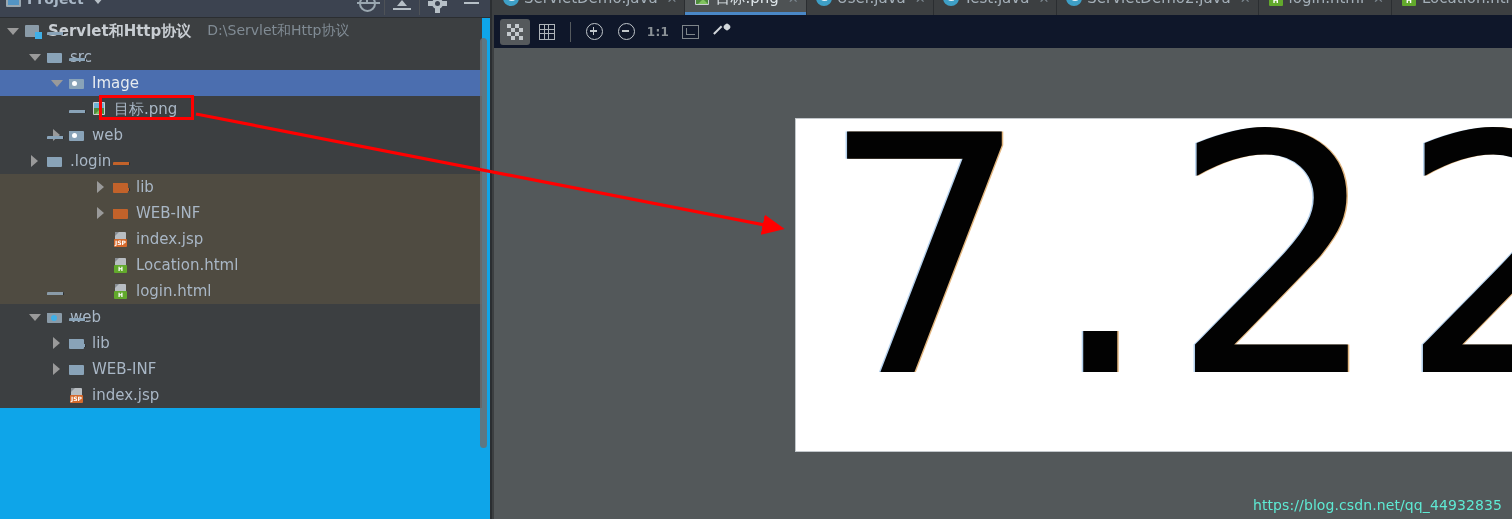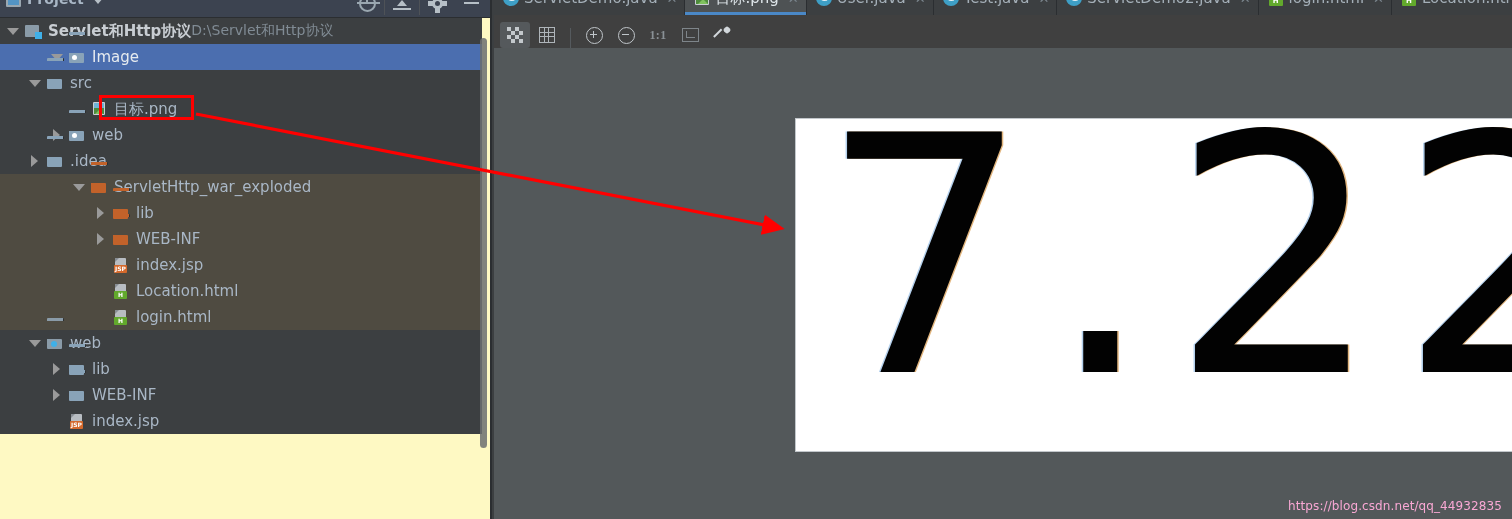--- a/index.html
+++ b/index.html
@@ -21,21 +21,21 @@
     overflow: hidden;
     background: #3c3f41;
   }
 
   
   #sidebar {
     position: absolute;
     left: 0; top: 0;
     width: 492px;
     height: 519px;
-    background: #fef9c3;
+    background: #0ea5e9;
     overflow: hidden;
   }
   #panel-header {
     position: absolute;
     left: 0; top: 0;
     width: 492px;
     height: 18px;
     background: #3c4350;
     border-bottom: 1px solid #2b2e31;
     box-sizing: border-box;
@@ -318,21 +318,21 @@
     border-right: 4px solid transparent;
     border-bottom: 4px solid #7fc15e;
   }
   .ico.img .sky {
     position: absolute; left: 4px; top: 2px;
     width: 10px; height: 5px;
     background: #6fb3d6;
   }
   .label { color: #a9b7c6; }
   .label.bold { font-weight: 700; color: #c8cdd2; }
-  .label.path { color: #808b94; font-weight: 400; margin-left: 0; font-size: 14px; }
+  .label.path { color: #808b94; font-weight: 400; margin-left: 16px; font-size: 14px; }
   .label.sel { color: #e6ebef; }
 
   
   #side-scroll-track {
     position: absolute;
     right: 2px; top: 18px;
     width: 8px;
     height: 501px;
     background: transparent;
   }
@@ -461,26 +461,25 @@
     font-size: 13px;
     line-height: 1;
   }
 
   
   #img-toolbar {
     position: absolute;
     left: 0; top: 15px;
     width: 1018px;
     height: 33px;
-    background: #404040;
+    background: #0f172a;
     display: flex;
-    align-items: flex-end;
+    align-items: center;
     padding-left: 6px;
     box-sizing: border-box;
-    font-family: Liberation Serif, serif;
   }
   .tb-btn {
     width: 30px; height: 26px;
     display: flex;
     align-items: center;
     justify-content: center;
     border-radius: 3px;
     position: relative;
     margin-right: 2px;
   }
@@ -612,22 +611,22 @@
     line-height: 330px;
     letter-spacing: 18px;
     white-space: nowrap;
     text-shadow: 1.5px 0 0 rgba(200,120,20,.55), -1.5px 0 0 rgba(40,120,200,.35);
     font-weight: 400;
   }
   #watermark {
     position: absolute;
     right: 10px;
     bottom: 6px;
-    color: #f9a8d4;
-    font-size: 12px;
+    color: #5eead4;
+    font-size: 14px;
     font-family: "DejaVu Sans", "Liberation Sans", sans-serif;
     letter-spacing: .1px;
   }
 
   
   #annot {
     position: absolute;
     left: 0; top: 0;
     width: 1512px;
     height: 519px;
@@ -687,37 +686,37 @@
     <div id="tree">
         <div class="row" style="padding-left: 6px;">
           <span class="twisty down"></span>
           <span class="ico module">
             <span class="b"></span>
             <span class="s"></span>
           </span>
           <span class="label bold">Servlet和Http协议</span>
           <span class="label path">D:\Servlet和Http协议</span>
         </div>
+        <div class="row" style="padding-left: 28px;">
+          <span class="twisty down"></span>
+          <span class="ico folder blue">
+            <span class="tab"></span>
+            <span class="bd"></span>
+          </span>
+          <span class="label">src</span>
+        </div>
         <div class="row selected" style="padding-left: 50px;">
           <span class="twisty down"></span>
           <span class="ico srcfolder">
             <span class="tab"></span>
             <span class="bd"></span>
             <span class="dot"></span>
           </span>
           <span class="label sel">Image</span>
         </div>
-        <div class="row" style="padding-left: 28px;">
-          <span class="twisty down"></span>
-          <span class="ico folder blue">
-            <span class="tab"></span>
-            <span class="bd"></span>
-          </span>
-          <span class="label">src</span>
-        </div>
         <div class="row" style="padding-left: 72px;">
           <span class="twisty "></span>
           <span class="ico img">
             <span class="page"></span>
             <span class="sky"></span>
             <span class="pic"></span>
           </span>
           <span class="label">目标.png</span>
         </div>
         <div class="row" style="padding-left: 50px;">
@@ -728,29 +727,21 @@
             <span class="dot"></span>
           </span>
           <span class="label">web</span>
         </div>
         <div class="row" style="padding-left: 28px;">
           <span class="twisty right"></span>
           <span class="ico folder blue">
             <span class="tab"></span>
             <span class="bd"></span>
           </span>
-          <span class="label">.idea</span>
-        </div>
-        <div class="row excluded" style="padding-left: 72px;">
-          <span class="twisty down"></span>
-          <span class="ico folder orange">
-            <span class="tab"></span>
-            <span class="bd"></span>
-          </span>
-          <span class="label">ServletHttp_war_exploded</span>
+          <span class="label">.login</span>
         </div>
         <div class="row excluded" style="padding-left: 94px;">
           <span class="twisty right"></span>
           <span class="ico folder orange">
             <span class="tab"></span>
             <span class="bd"></span>
           </span>
           <span class="label">lib</span>
         </div>
         <div class="row excluded" style="padding-left: 94px;">

